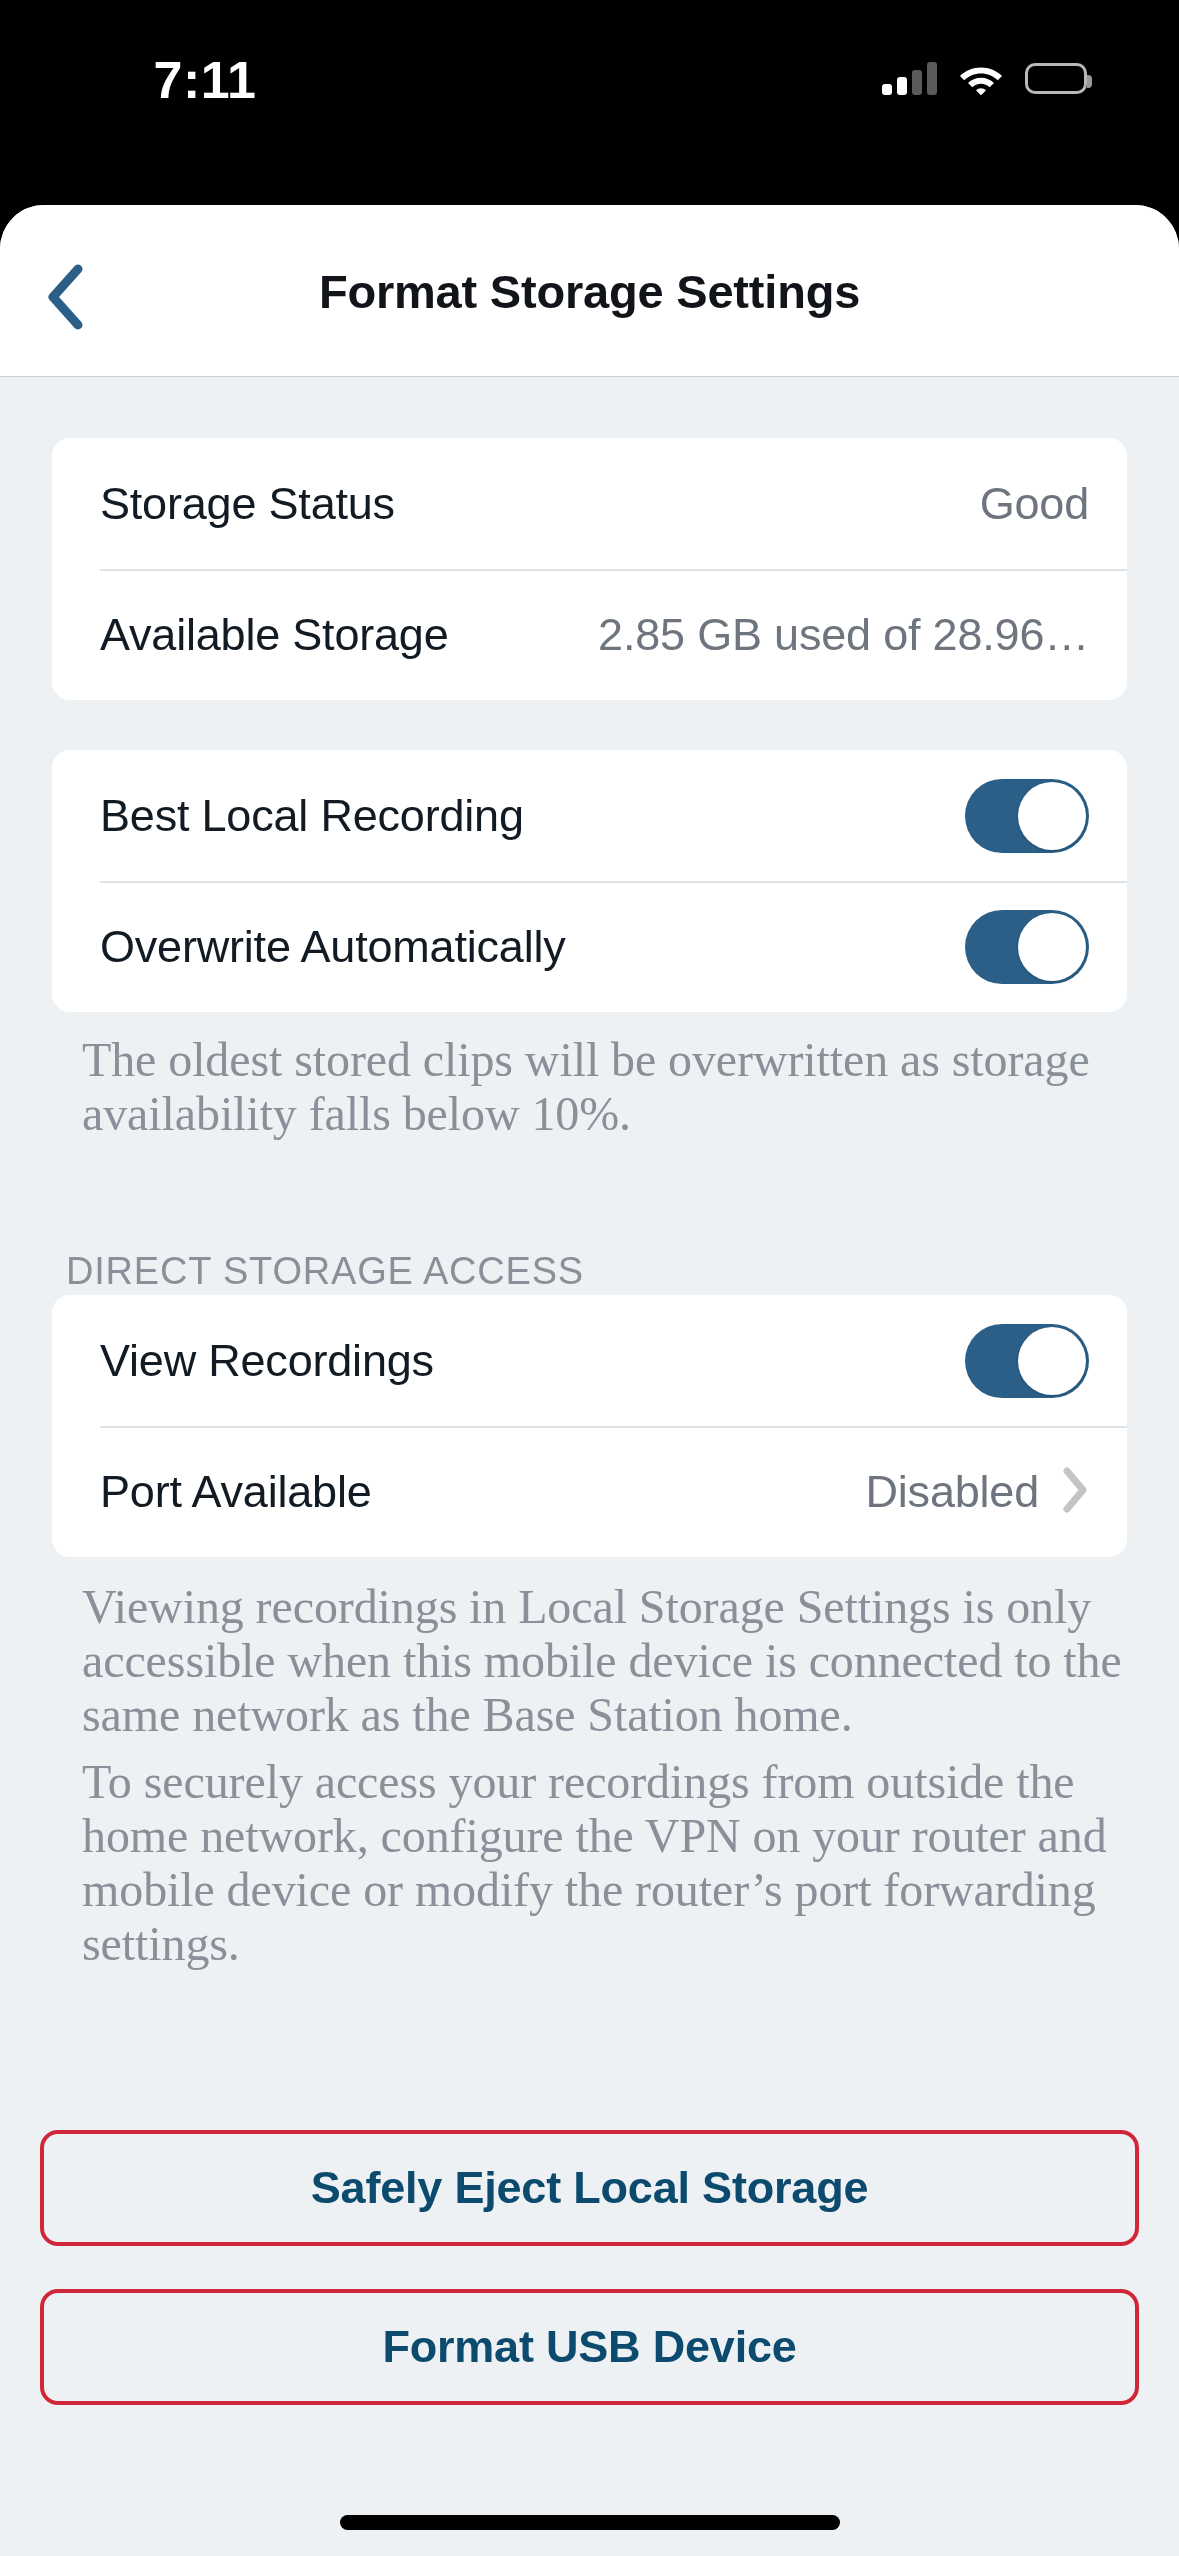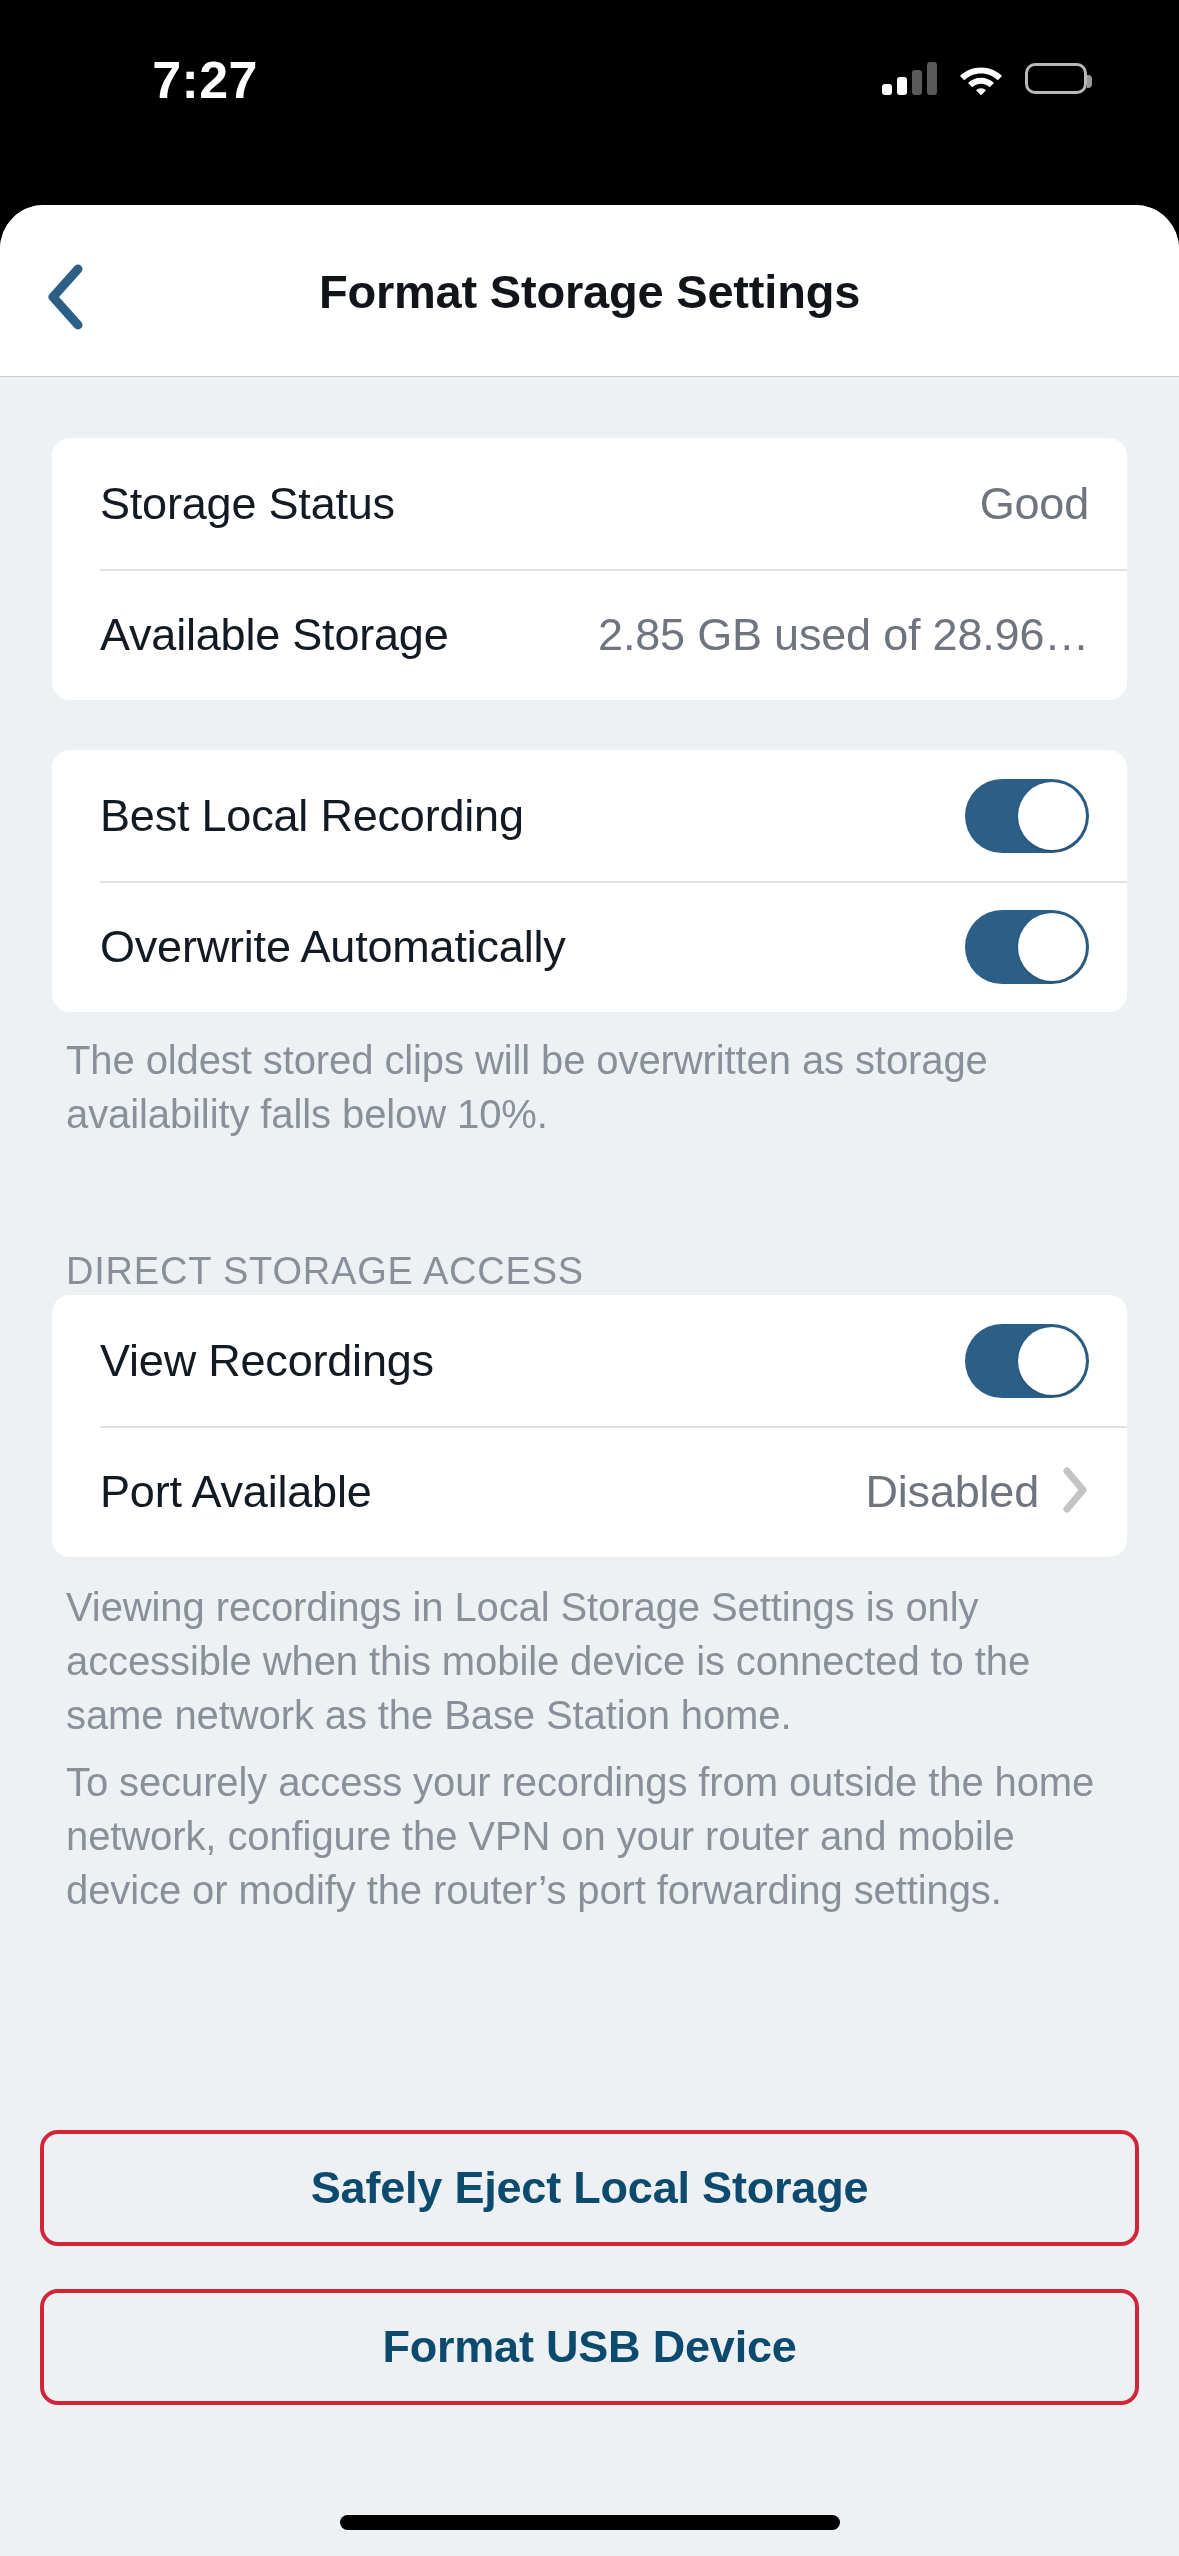--- a/index.html
+++ b/index.html
@@ -125,23 +125,24 @@
     width:68px; height:68px; border-radius:50%;
     background:#ffffff;
     box-shadow:0 1px 3px rgba(0,0,0,0.22);
   }
 
   
   .chev-right { margin-left:22px; flex:0 0 auto; display:block; }
 
   
   .note {
-    position:absolute; left:66px; width:1060px;
-    font-size:40px; line-height:54px; color:#8a9099;
+    position:absolute; left:82px; width:1060px;
+    font-size:48px; line-height:54px; color:#8a9099;
     letter-spacing:-0.1px;
+    font-family:Liberation Serif, serif;
   }
 
   .section-header {
     position:absolute; left:66px;
     font-size:38px; color:#8a9099; letter-spacing:0.8px;
     text-transform:uppercase;
   }
 
   
   .danger-btn {
@@ -160,21 +161,21 @@
     bottom:26px; width:500px; height:15px;
     background:#000; border-radius:10px; z-index:60;
   }
 </style>
 </head>
 <body>
 
 <div id="screen">
 
   <div id="statusbar">
-    <div id="status-time">7:27</div>
+    <div id="status-time">7:11</div>
     <div id="status-icons">
       <span class="sig">
         <i class="b1"></i>
           <i class="b2"></i>
           <i class="b3"></i>
           <i class="b4"></i>
       </span>
       <span class="wifi">
         <svg width="44" height="34" viewBox="0 0 44 34">
           <path d="M22 6.5C30.2 6.5 37.7 9.7 43 14.9l-4.2 4.3C34.4 14.9 28.5 12.4 22 12.4S9.6 14.9 5.2 19.2L1 14.9C6.3 9.7 13.8 6.5 22 6.5z" fill="#ffffff"></path>

